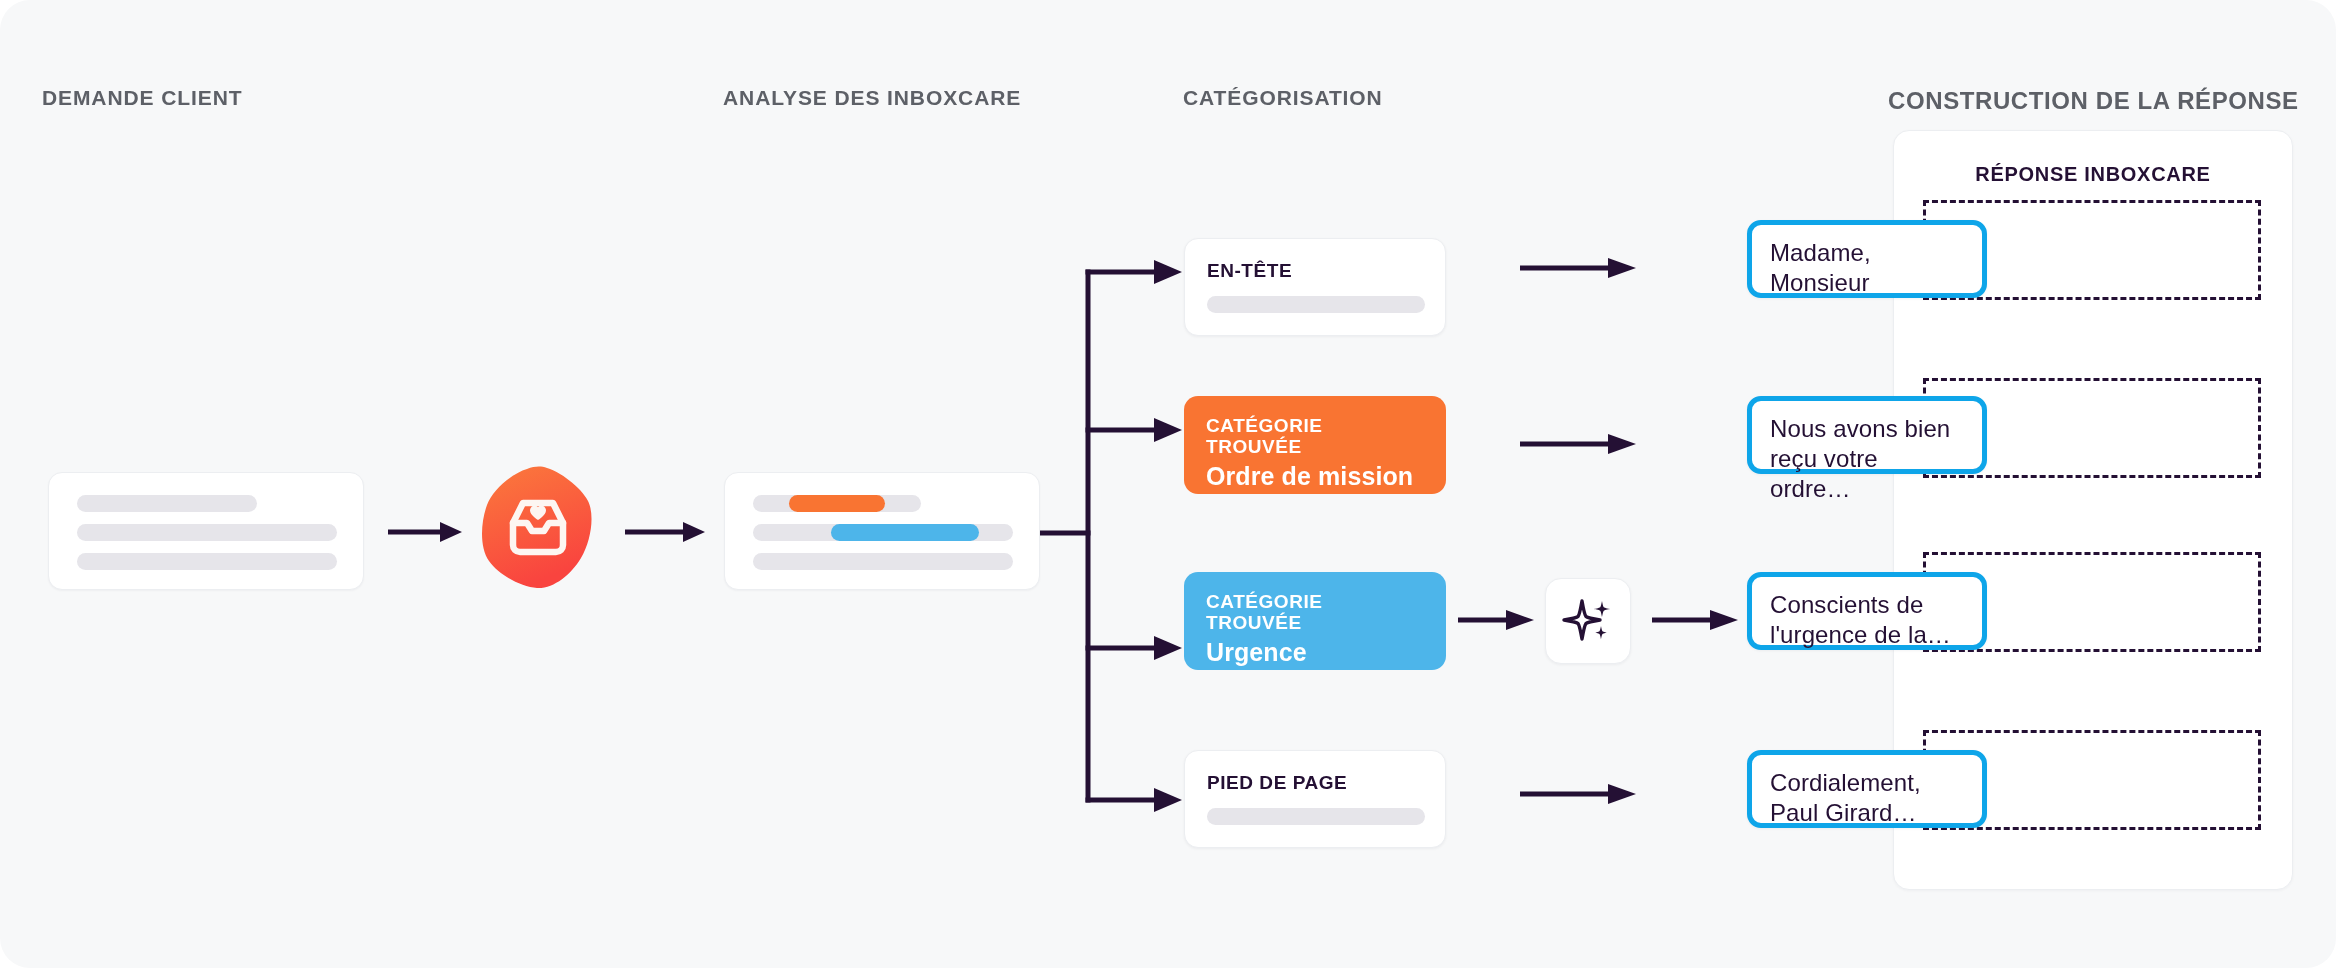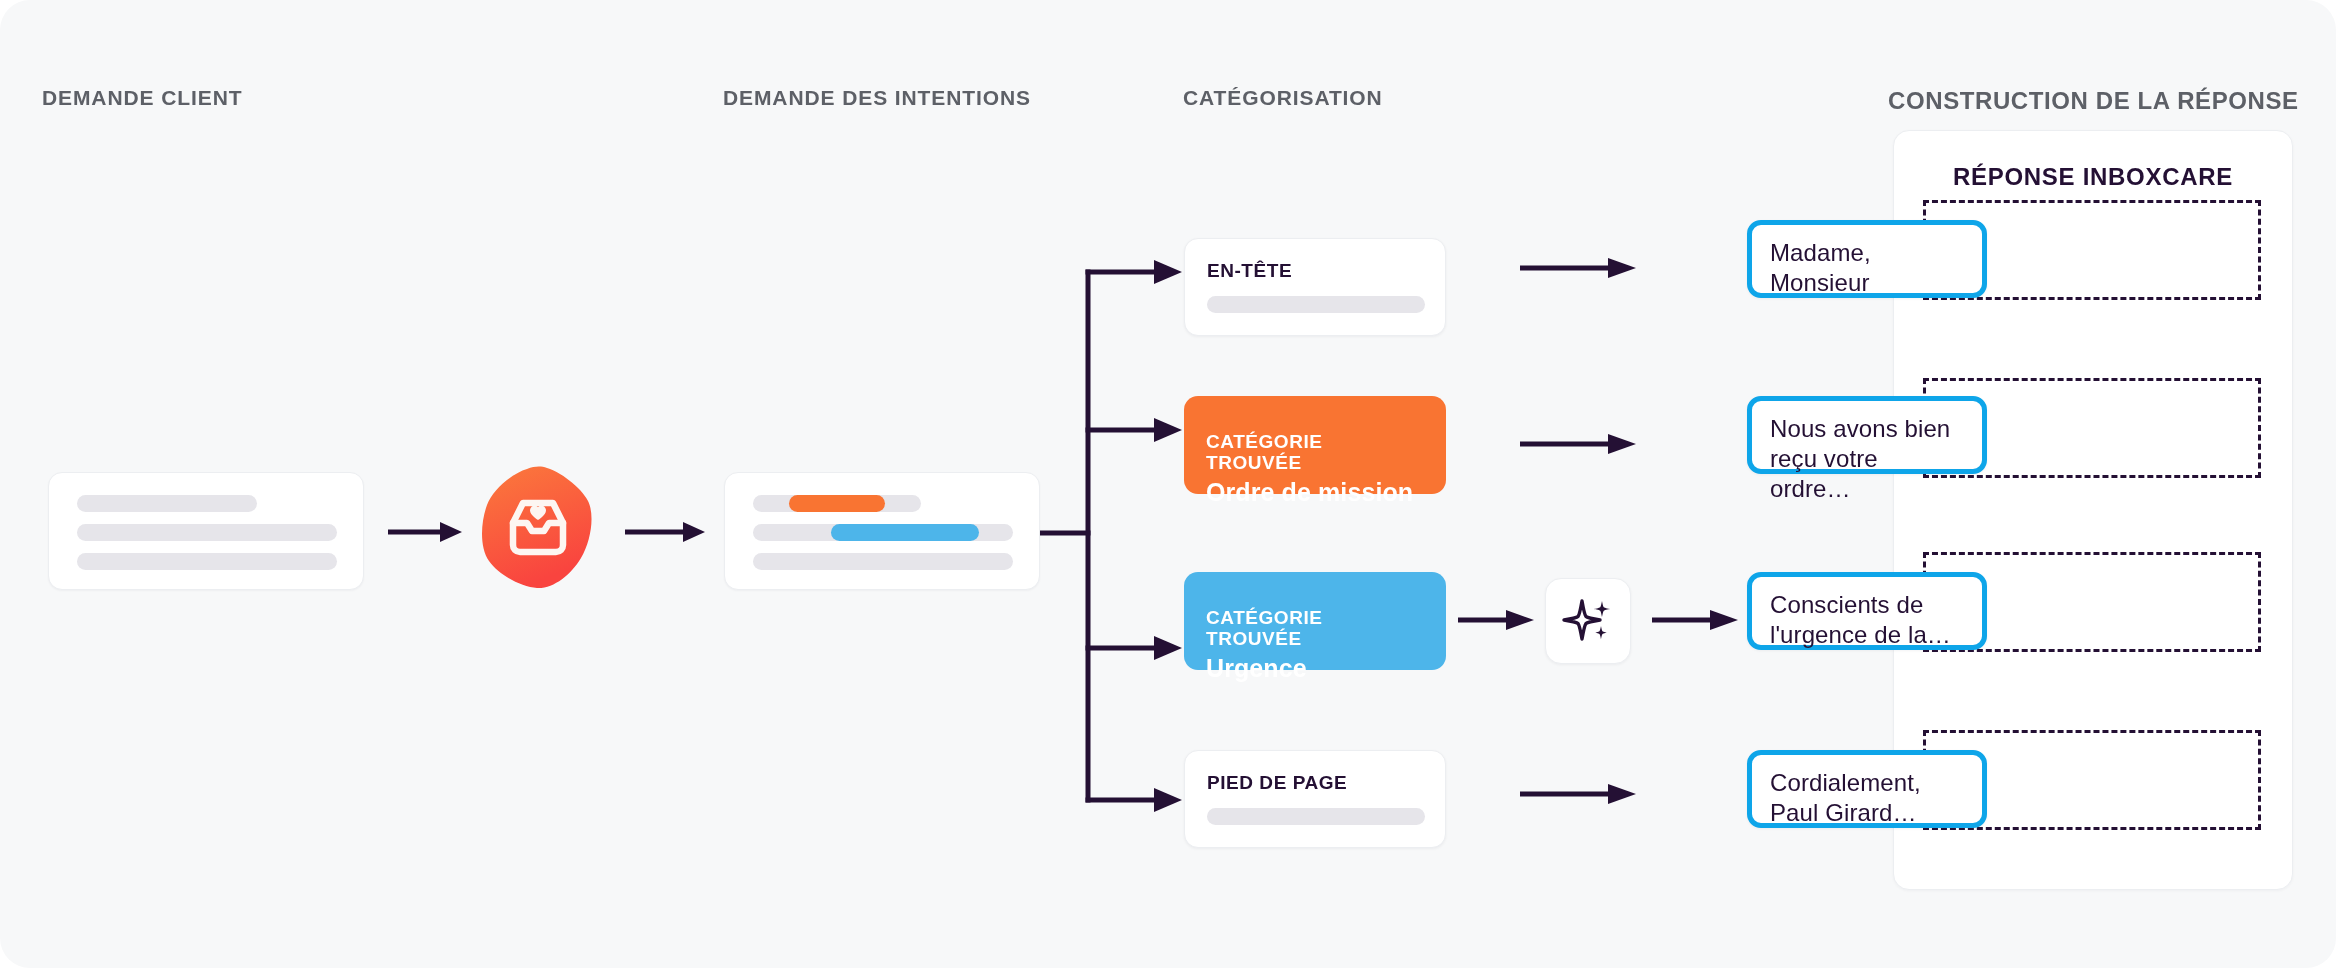--- a/index.html
+++ b/index.html
@@ -65,21 +65,21 @@
   }
   .cat-card.plain {
     background: #ffffff;
     border: 1px solid #eceef1;
     height: 98px;
     box-shadow: 0 1px 3px rgba(22,19,48,0.05);
   }
   .cat-card.filled {
     height: 98px;
     border: none;
-    padding-top: 36px;
+    padding-top: 20px;
   }
   .cat-card.orange { background: #f97432; }
   .cat-card.blue   { background: #4db5ea; }
 
   .cat-kicker {
     font-size: 19px;
     font-weight: 700;
     letter-spacing: 0.55px;
     color: #241034;
     line-height: 1.1;
@@ -120,21 +120,21 @@
     width: 400px; height: 760px;
     background: #ffffff;
     border: 1px solid #eceef1;
     border-radius: 16px;
     box-shadow: 0 1px 3px rgba(22,19,48,0.04);
   }
   #response-panel-title {
     position: absolute;
     top: 32px; left: 0; width: 100%;
     text-align: center;
-    font-size: 24px;
+    font-size: 20px;
     font-weight: 700;
     letter-spacing: 0.7px;
     color: #241034;
   }
   .dash-slot {
     position: absolute;
     left: 1923px;
     width: 338px;
     height: 100px;
     border: 3px dashed #241034;
@@ -162,21 +162,21 @@
     letter-spacing: 0.1px;
     white-space: pre-line;
   }
 </style>
 </head>
 <body>
 
 <div id="stage">
 
   <div class="col-head cond" style="left:42px; top:86px;">DEMANDE CLIENT</div>
-  <div class="col-head cond" style="left:723px; top:86px;">DEMANDE DES INTENTIONS</div>
+  <div class="col-head cond" style="left:723px; top:86px;">ANALYSE DES INBOXCARE</div>
   <div class="col-head cond" style="left:1183px; top:86px;">CATÉGORISATION</div>
   <div class="col-head" style="left:1888px; top:87px; font-size:24px; letter-spacing:0.6px;">CONSTRUCTION DE LA RÉPONSE</div>
 
   <div class="card" style="left:48px; top:472px; width:316px; height:118px;">
     <div class="skelbar" style="left:28px; top:22px; width:180px;"></div>
     <div class="skelbar" style="left:28px; top:51px; width:296px; max-width:260px;"></div>
     <div class="skelbar" style="left:28px; top:80px; width:260px;"></div>
   </div>
 
   <div class="arrow" style="left:388px; top:520px;">

